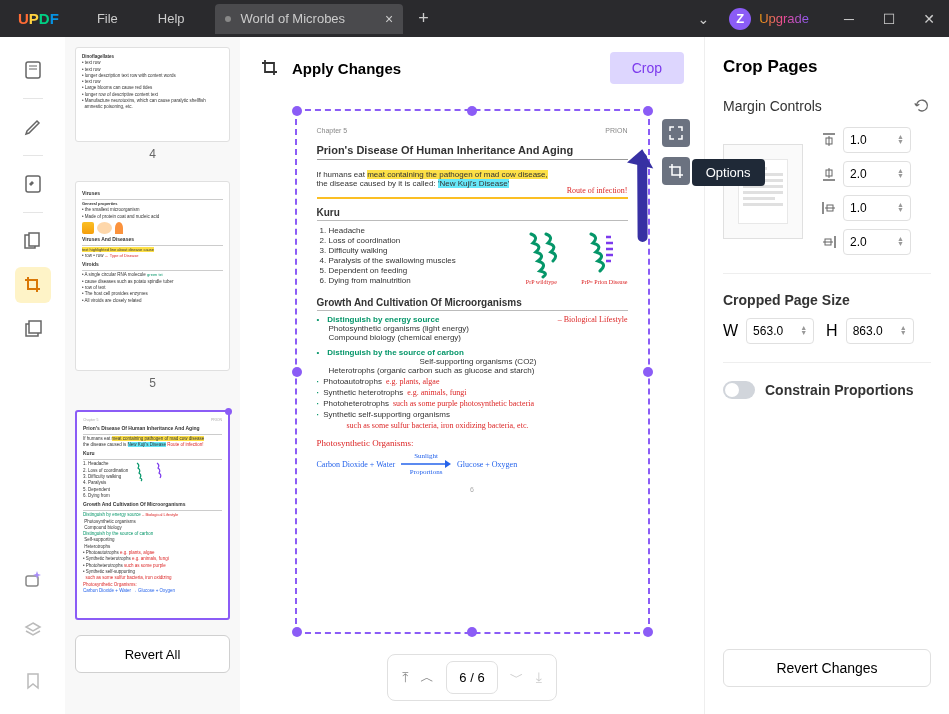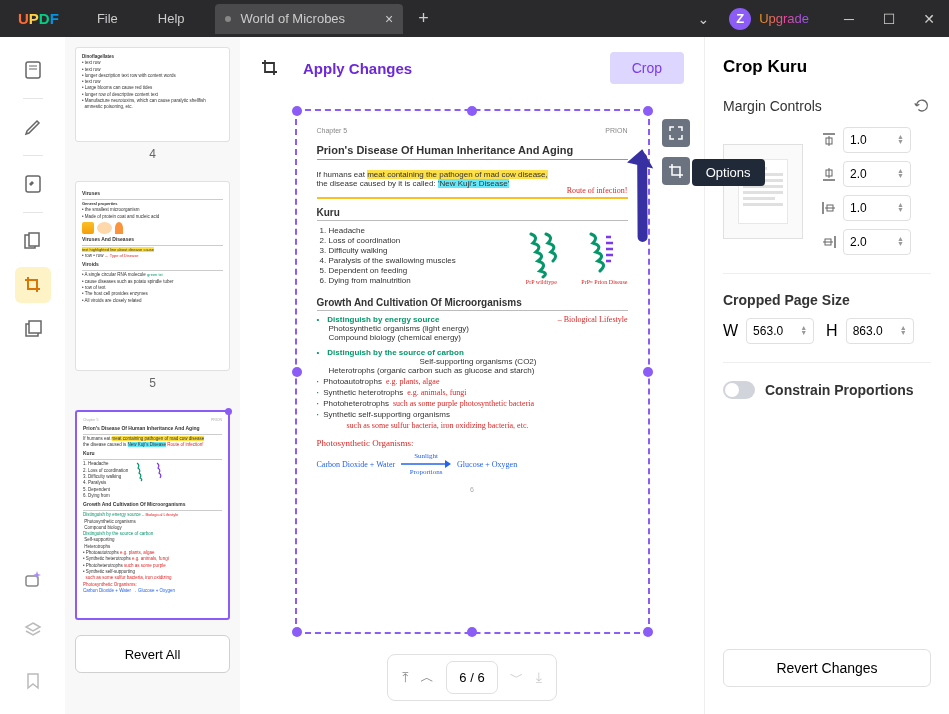--- a/index.html
+++ b/index.html
@@ -40,21 +40,21 @@
 .thumb-num { text-align: center; font-size: 12px; color: #666; margin-bottom: 20px; }
 .thumb-content { font-size: 4.5px; color: #333; }
 .thumb-content h4 { font-size: 5px; font-weight: bold; margin: 2px 0; }
 .thumb-green { color: #059669; }
 .thumb-red { color: #dc2626; }
 .revert-all-btn { width: 100%; height: 38px; border: 1px solid #d0d0d0; border-radius: 6px; background: #fff; font-size: 13px; cursor: pointer; margin-top: 10px; }
 
 
 .canvas { flex: 1; background: #fff; display: flex; flex-direction: column; align-items: center; }
 .canvas-header { width: 100%; display: flex; align-items: center; padding: 15px 20px; }
-.canvas-title { font-size: 15px; font-weight: 600; color: #6d28d9; margin-left: 23px; }
+.canvas-title { font-size: 15px; font-weight: 600; color: #000000; margin-left: 12px; }
 .crop-btn { margin-left: auto; background: #ddd6fe; color: #7c3aed; border: none; padding: 8px 22px; border-radius: 4px; font-size: 14px; cursor: pointer; }
 
 .page-wrap { position: relative; margin-top: 10px; }
 .page { width: 355px; height: 525px; background: #fff; border: 2px dashed #8b5cf6; padding: 16px 20px; position: relative; font-size: 8px; color: #333; }
 .crop-handle { position: absolute; width: 10px; height: 10px; background: #8b5cf6; border-radius: 50%; }
 .ch-tl { top: -5px; left: -5px; } .ch-tr { top: -5px; right: -5px; }
 .ch-bl { bottom: -5px; left: -5px; } .ch-br { bottom: -5px; right: -5px; }
 .ch-tm { top: -5px; left: 50%; transform: translateX(-50%); }
 .ch-bm { bottom: -5px; left: 50%; transform: translateX(-50%); }
 .ch-lm { left: -5px; top: 50%; transform: translateY(-50%); }
@@ -394,21 +394,21 @@
     <div class="page-nav">
       <span class="nav-btn">⤒</span>
       <span class="nav-btn">︿</span>
       <div class="page-ind">6 / 6</div>
       <span class="nav-btn disabled">﹀</span>
       <span class="nav-btn disabled">⤓</span>
     </div>
   </div>
 
   <div class="right-panel">
-    <div class="panel-title">Crop Kuru</div>
+    <div class="panel-title">Crop Pages</div>
     <div class="panel-section">
       <span class="panel-label">Margin Controls</span>
       <svg class="reset-icon" viewBox="0 0 20 20">
           <path d="M4 10 A6 6 0 1 1 6 14 M4 10 L2 7 M4 10 L7 8" stroke="#666" stroke-width="1.5" fill="none"></path>
         </svg>
     </div>
     <div class="margin-row">
       <div class="margin-preview">
         <div class="margin-preview-inner">
           <div class="mp-line" style="width:60%;"></div>

